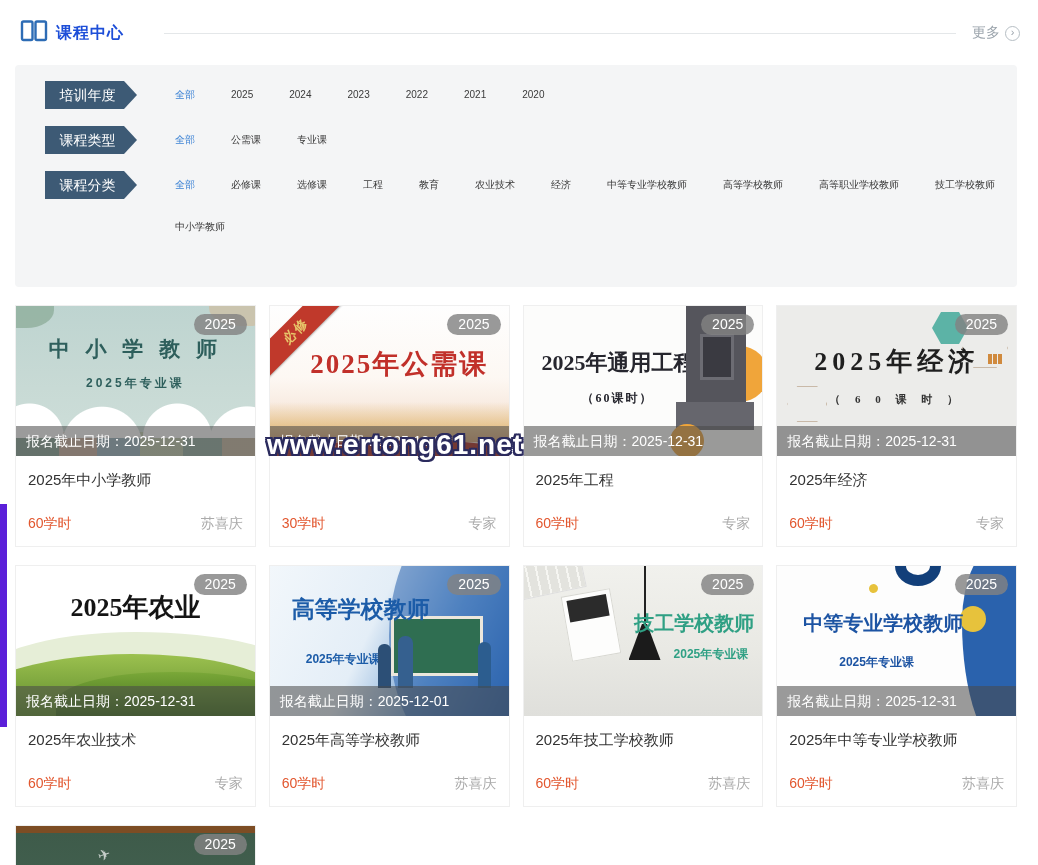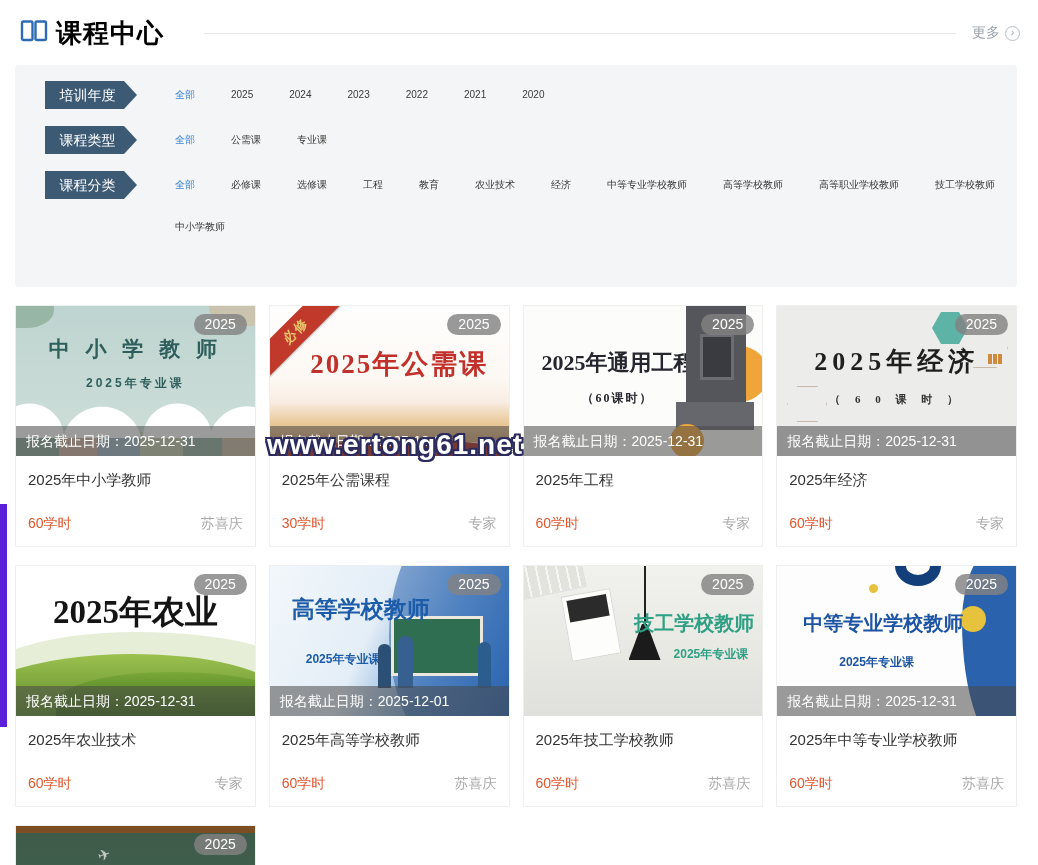--- a/index.html
+++ b/index.html
@@ -2,21 +2,21 @@
 <html><head>
 <meta charset="utf-8">
 <style>
   * { margin:0; padding:0; box-sizing:border-box; }
   html,body { width:1038px; height:865px; overflow:hidden; background:#fff;
               font-family:"Liberation Sans", sans-serif; position:relative; }
 
   
   .header { display:flex; align-items:center; padding:14px 18px 0 20px; height:52px; }
   .book-icon { flex:0 0 auto; margin-right:8px; }
-  .page-title { color:#000000; font-size:26px; font-weight:bold; letter-spacing:1px; }
+  .page-title { color:#1d4ed8; font-size:16px; font-weight:bold; letter-spacing:1px; }
   .header-line { flex:1 1 auto; height:1px; background:#e4e7e9; margin:0 16px 0 40px; }
   .more-link { display:flex; align-items:center; gap:5px; color:#9aa3ab; font-size:14px; cursor:pointer; white-space:nowrap; }
   .more-circle { width:15px; height:15px; border:1px solid #b6bec4; border-radius:50%;
                  display:flex; align-items:center; justify-content:center;
                  font-size:11px; color:#9aa3ab; line-height:1; padding-bottom:1px; }
 
   
   .filter-panel { margin:13px 15px 0 15px; width:1002px; height:222px;
                   background:#f4f5f6; border-radius:4px; padding:16px 0 0 30px; }
   .filter-row { display:flex; align-items:flex-start; margin-bottom:17px; }
@@ -94,21 +94,21 @@
             clip-path:polygon(25% 0,75% 0,100% 50%,75% 100%,25% 100%,0 50%); }
   .c4-hexline { position:absolute; top:22px; right:8px; width:46px; height:40px; border:1px solid #c9b9a8;
                 clip-path:polygon(25% 0,75% 0,100% 50%,75% 100%,25% 100%,0 50%); }
   .c4-hexline2 { position:absolute; bottom:34px; left:10px; width:40px; height:36px; border:1px solid #c9b9a8;
                  clip-path:polygon(25% 0,75% 0,100% 50%,75% 100%,25% 100%,0 50%); }
   .c4-bars { position:absolute; top:48px; right:14px; width:14px; height:10px;
     background:linear-gradient(90deg,#d08a3e 0 30%,transparent 30% 35%,#d08a3e 35% 65%,transparent 65% 70%,#d08a3e 70% 100%); }
 
   
   .c5 { background:#fff; }
-  .c5-title { margin-top:24px; text-align:center; font-family:"Liberation Serif",serif; font-size:33px; font-weight:bold; color:#141414; }
+  .c5-title { margin-top:24px; text-align:center; font-family:"Liberation Serif",serif; font-size:26px; font-weight:bold; color:#141414; }
   .c5-sub { margin-top:10px; text-align:center; font-family:"Liberation Serif",serif; font-size:12px; font-weight:bold; color:#222; letter-spacing:2px; }
   .c5-hilllight { position:absolute; left:-40px; right:-40px; bottom:28px; height:56px; background:#e6eed7; border-radius:50% 50% 0 0/90% 70% 0 0; }
   .c5-hill1 { position:absolute; left:-60px; right:-20px; bottom:0; height:62px;
               background:linear-gradient(180deg,#9cc14f 0%,#5d8a2c 100%); border-radius:55% 45% 0 0/100% 60% 0 0; }
   .c5-hill2 { position:absolute; left:40px; right:-60px; bottom:0; height:44px;
               background:linear-gradient(180deg,#7aa838 0%,#3f6c1d 100%); border-radius:45% 55% 0 0/70% 100% 0 0; }
 
   
   .c6 { background:linear-gradient(115deg,#f2f7fb 0%,#e4eef7 42%,#7aa6d6 68%,#2a62ad 100%); }
   .c6-swoosh { position:absolute; right:-40px; top:-60px; width:160px; height:260px; background:#2a62ad; border-radius:50%; opacity:.55; }
@@ -243,21 +243,20 @@
       <div class="cover c2">
         <div class="c2-ribbon">必修</div>
         <div class="c2-title">2025年公需课</div>
         <div class="c2-sky"></div>
         <div class="c2-wave"></div>
       </div>
       <span class="badge">2025</span>
       <div class="deadline">报名截止日期：2025-12-31</div>
     </div>
     <div class="info">
-      <div class="card-title">2025年公需课程</div>
       <div class="meta">
         <span class="hours">30学时</span>
         <span class="instructor">专家</span>
       </div>
     </div>
   </div>
 
   <div class="card">
     <div class="thumb">
       <div class="cover c3">

